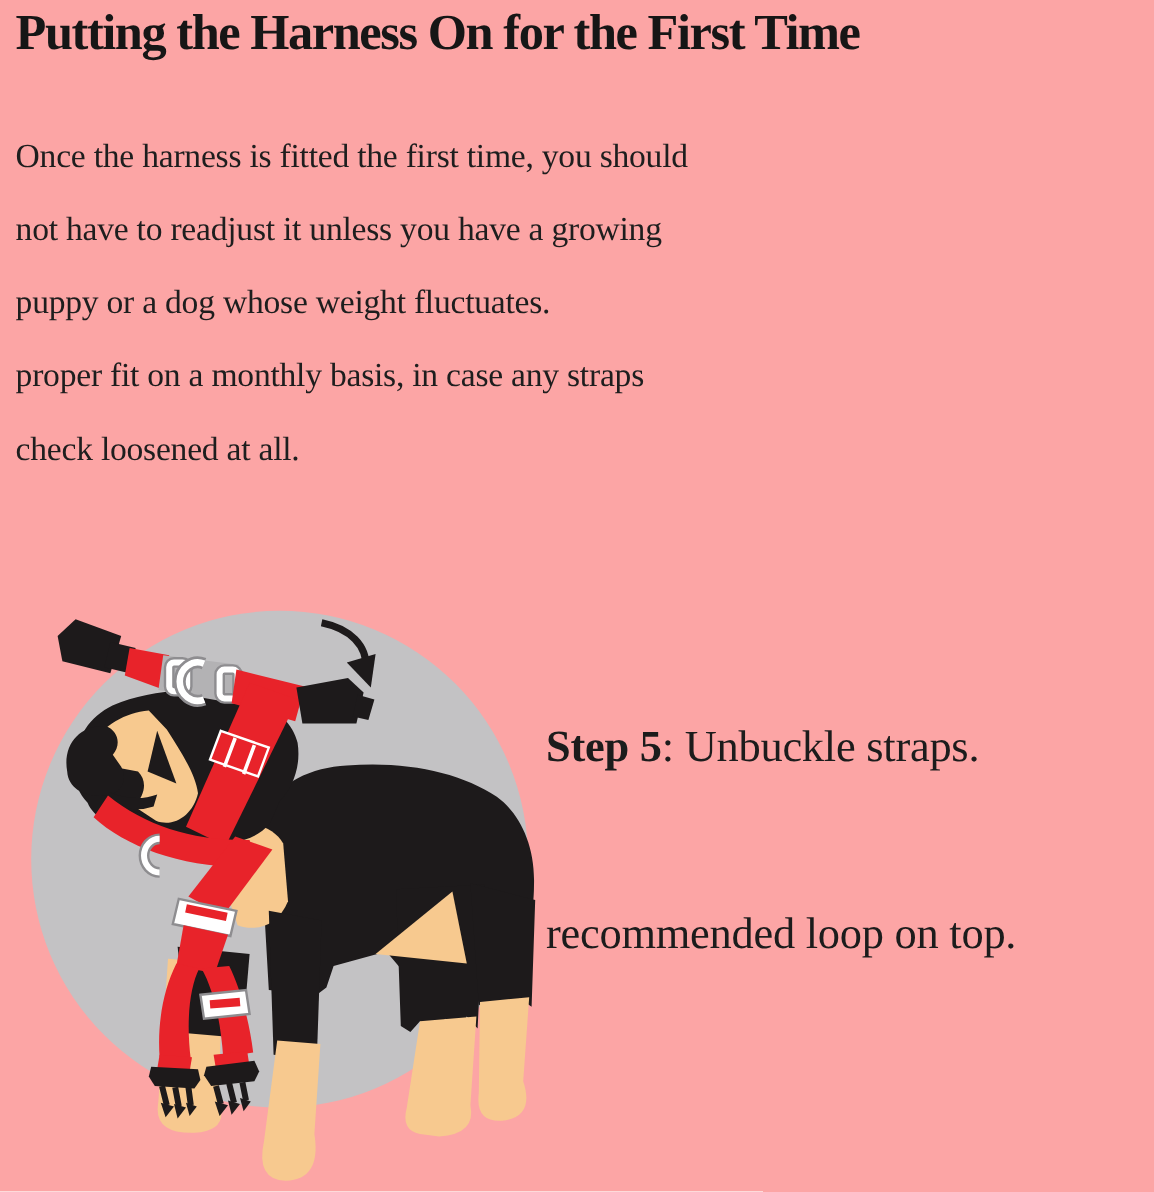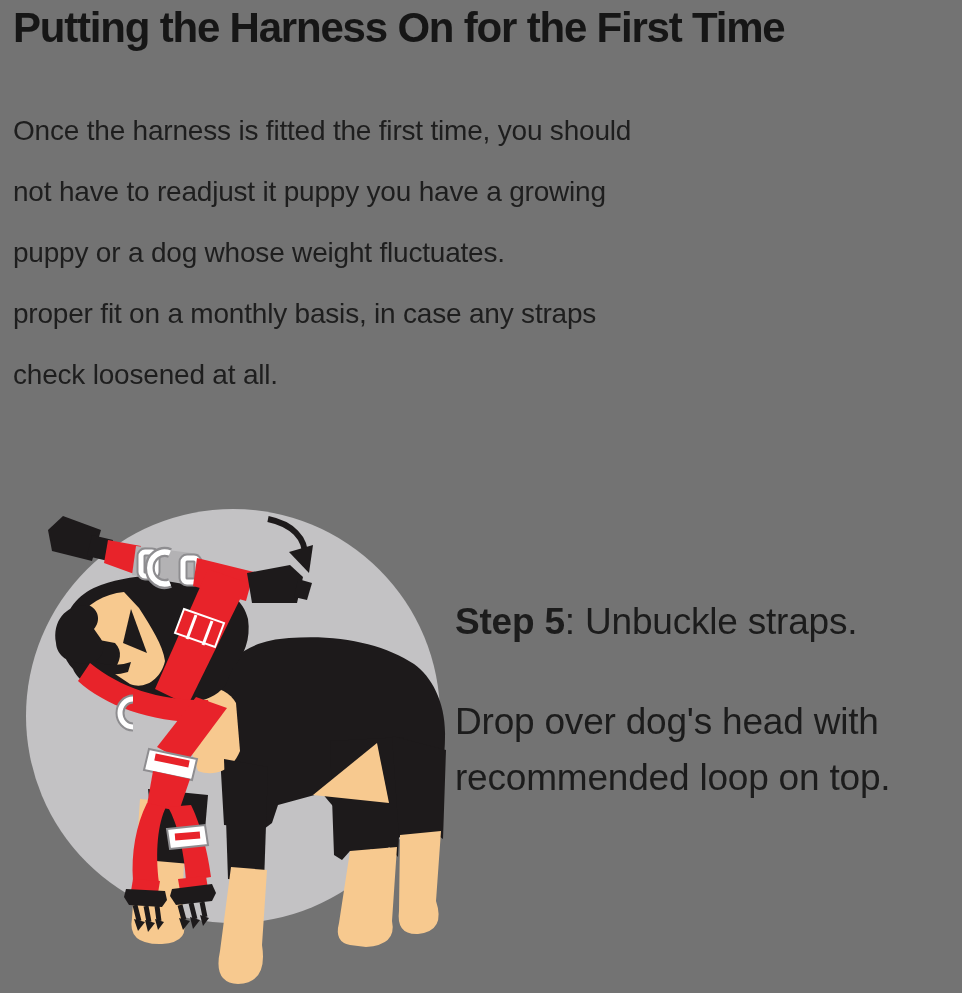--- a/index.html
+++ b/index.html
@@ -1,18 +1,18 @@
 <!DOCTYPE html>
 <html style="--circle-gray: #c3c2c4; --harness-red: #e8232a; --dog-black: #1d1a1b; --dog-tan: #f7c98f; --buckle-silver: #b3b2b4; --metal-ring-gray: #8e8d90; --metal-ring-white: #ffffff;"><head>
 <meta charset="utf-8">
 <style>
   html,body{margin:0;padding:0;background:#ffffff;}
   .page{
-    position:relative;width:962px;height:993px;background:#737373;overflow:hidden;
-    font-family:Liberation Sans, sans-serif;color:#1d1d1d;
+    position:relative;width:962px;height:993px;background:#fca5a5;overflow:hidden;
+    font-family:Liberation Serif, serif;color:#1d1d1d;
   }
   .title{
     position:absolute;left:13px;top:4px;margin:0;
     font-size:42px;font-weight:700;letter-spacing:-1.2px;white-space:nowrap;color:#161616;
   }
   .intro{
     position:absolute;left:13px;top:100px;
     font-size:28px;line-height:61px;letter-spacing:-0.2px;color:#1e1e1e;
   }
   .intro .line{white-space:nowrap;}
@@ -27,21 +27,21 @@
 </style>
 </head>
 <body>
 
 <div class="page">
 
   <h1 class="title">Putting the Harness On for the First Time</h1>
 
   <div class="intro">
     <div class="line">Once the harness is fitted the first time, you should</div>
-    <div class="line">not have to readjust it puppy you have a growing</div>
+    <div class="line">not have to readjust it unless you have a growing</div>
     <div class="line">puppy or a dog whose weight fluctuates.</div>
     <div class="line">proper fit on a monthly basis, in case any straps</div>
     <div class="line">check loosened at all.</div>
   </div>
 
   <svg class="illo" width="480" height="500" viewBox="0 0 480 500" role="img">
 
     <ellipse cx="233" cy="223" rx="207" ry="207" style="fill:var(--circle-gray)"></ellipse>
 
     <g>
@@ -155,16 +155,15 @@
 
     <g>
       <path d="M 268,26 C 292,31 306,45 305,64" fill="none" style="stroke:var(--dog-black)" stroke-width="6"></path>
       <polygon points="309,80 289,59 313,52" style="fill:var(--dog-black)"></polygon>
     </g>
   </svg>
 
   <div class="step-line">
     <span class="bold">Step 5</span><span>: Unbuckle straps.</span>
   </div>
-  <div class="drop-line-1">Drop over dog's head with</div>
   <div class="drop-line-2">recommended loop on top.</div>
 
 </div>
 
 </body></html>

